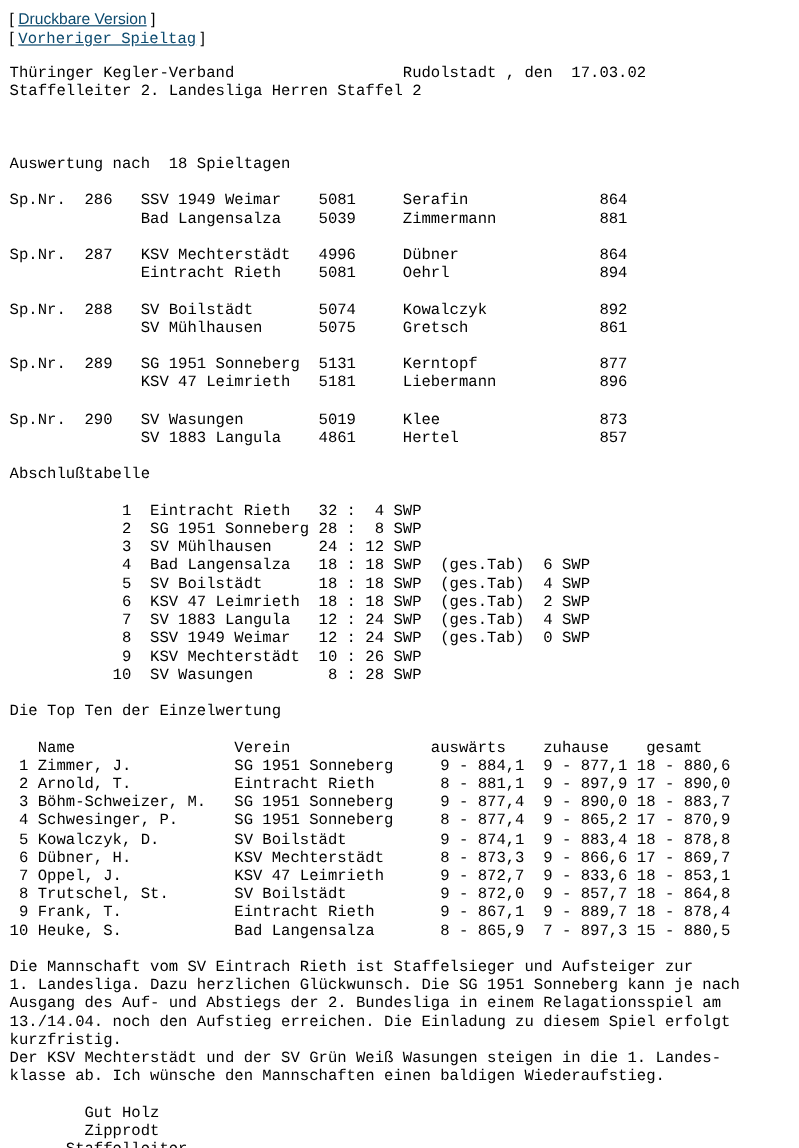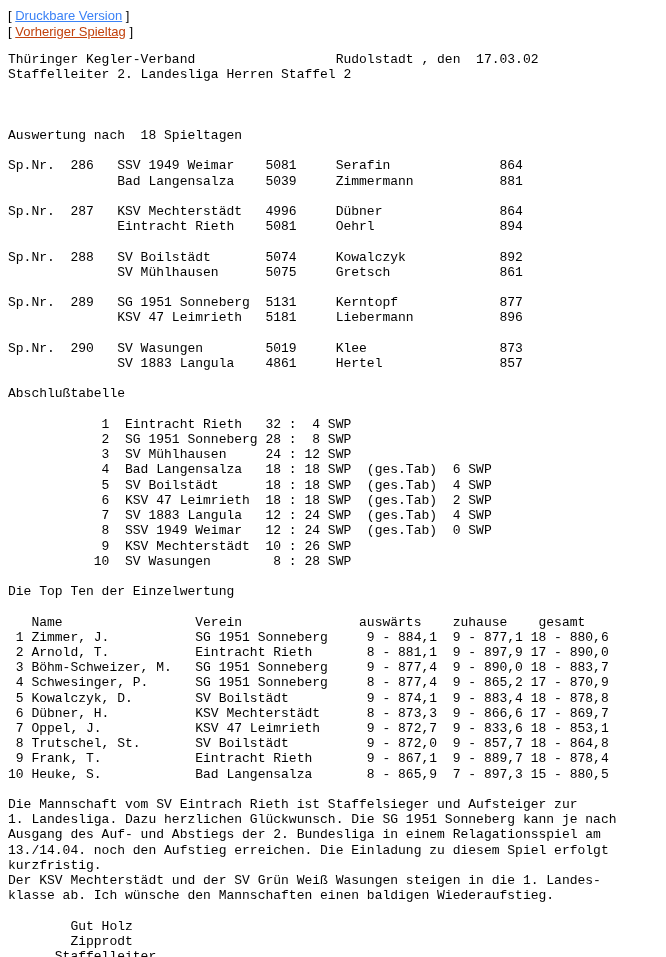--- a/index.html
+++ b/index.html
@@ -13,22 +13,22 @@
     font-size:13px;
     line-height:15.2px;
     white-space:pre;
   }
   pre.report span { font:inherit; }
 </style>
 </head>
 <body>
 
 <div class="link-bar">
-  <div class="link-line"><span>[ </span><a href="#" style="color: #3b82f6; margin-top: 12px;">Druckbare Version</a><span> ]</span></div>
-  <div class="link-line"><span>[ </span><a href="#" style="color: #c2410c;">Vorheriger Spieltag</a><span> ]</span></div>
+  <div class="link-line"><span>[ </span><a href="#" style="color: #0c4a6e; margin-top: 12px;">Druckbare Version</a><span> ]</span></div>
+  <div class="link-line"><span>[ </span><a href="#" style="color: #0c4a6e; font-family: Liberation Mono, monospace;">Vorheriger Spieltag</a><span> ]</span></div>
 </div>
 
 <pre class="report"><span>Thüringer Kegler-Verband                  Rudolstadt , den  17.03.02
 Staffelleiter 2. Landesliga Herren Staffel 2
 
 
 
 </span><span>Auswertung nach  18 Spieltagen
 
 </span><span>Sp.Nr.  286   SSV 1949 Weimar    5081     Serafin              864

